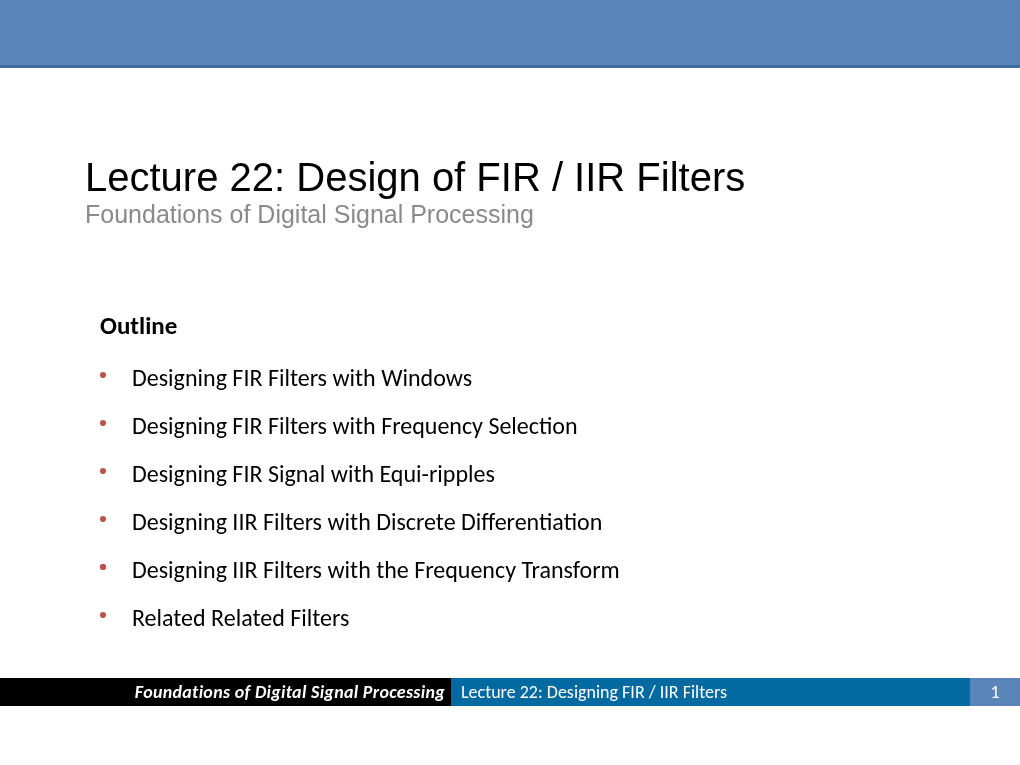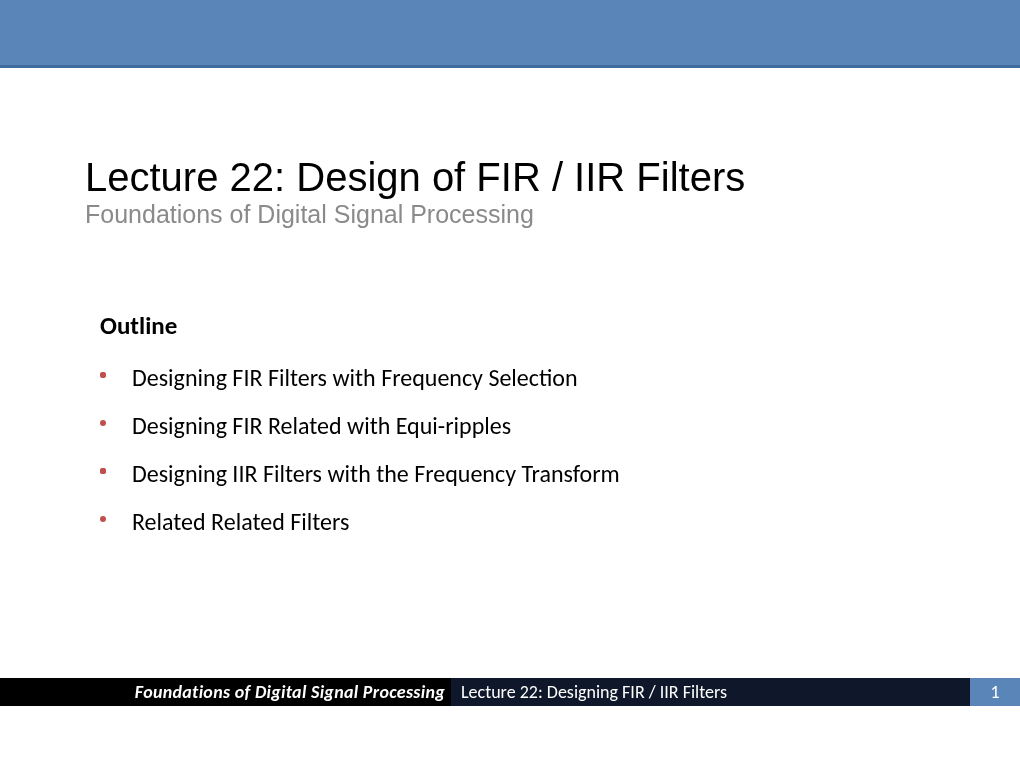--- a/index.html
+++ b/index.html
@@ -8,40 +8,40 @@
   .topband { position: absolute; top: 0; left: 0; width: 1020px; height: 68px; background: #5a85b9; border-bottom: 3px solid #3f6b9e; }
   .title { position: absolute; left: 85px; top: 155px; font-size: 40px; font-weight: 500; color: #000; letter-spacing: 0px; }
   .subtitle { position: absolute; left: 85px; top: 200px; font-size: 25px; color: #8a8a8a; }
   .outline-block { position: absolute; left: 100px; top: 310px; width: 720px; }
   .outline-heading { font-family: "Calibri", Arial, sans-serif; font-size: 25px; font-weight: 700; color: #000; margin-bottom: 22px; }
   .outline-list { list-style: none; }
   .outline-list li { font-family: "Calibri", Arial, sans-serif; font-size: 24px; color: #000; margin-bottom: 19px; position: relative; padding-left: 32px; }
   .outline-list li .bullet { position: absolute; left: 0; top: 9px; width: 6px; height: 6px; border-radius: 50%; background: #c0504d; }
   .footer { position: absolute; left: 0; bottom: 18px; width: 1020px; height: 28px; background: #000; display: flex; align-items: center; }
   .footer-left { font-family: "Calibri", Arial, sans-serif; font-size: 18px; font-weight: 700; font-style: italic; letter-spacing: 0.3px; color: #fff; padding-left: 10px; white-space: nowrap; width: 445px; text-align: right; }
-  .footer-mid { background: #0f172a; height: 28px; flex: 1; display: flex; align-items: center; padding-left: 10px; font-family: "Calibri", Arial, sans-serif; font-size: 18px; color: #fff; }
+  .footer-mid { background: #0369a1; height: 28px; flex: 1; display: flex; align-items: center; padding-left: 10px; font-family: "Calibri", Arial, sans-serif; font-size: 18px; color: #fff; }
   .footer-right { background: #5a85b9; width: 50px; height: 28px; color: #fff; font-family: "Calibri", Arial, sans-serif; font-size: 18px; text-align: center; display: flex; align-items: center; justify-content: center; }
   .footer-gap { width: 6px; background: #000; height: 28px; }
 </style>
 </head>
 <body>
 
 <div class="slide">
   <div class="topband"></div>
 
   <div class="title">Lecture  22: Design of FIR / IIR Filters</div>
   <div class="subtitle">Foundations of Digital Signal Processing</div>
 
   <div class="outline-block">
     <div class="outline-heading">Outline</div>
     <ul class="outline-list">
-      <li><span class="bullet"></span></li>
+      <li><span class="bullet"></span><span>Designing FIR Filters with Windows</span></li>
       <li><span class="bullet"></span><span>Designing FIR Filters with Frequency Selection</span></li>
-      <li><span class="bullet"></span><span>Designing FIR Related with Equi-ripples</span></li>
-      <li><span class="bullet"></span></li>
+      <li><span class="bullet"></span><span>Designing FIR Signal with Equi-ripples</span></li>
+      <li><span class="bullet"></span><span>Designing IIR Filters with Discrete Differentiation</span></li>
       <li><span class="bullet"></span></li>
       <li><span class="bullet"></span><span>Designing IIR Filters with the Frequency Transform</span></li>
       <li><span class="bullet"></span><span>Related Related Filters</span></li>
     </ul>
   </div>
 
   <div class="footer">
     <div class="footer-left">Foundations of Digital Signal Processing</div>
     <div class="footer-gap"></div>
     <div class="footer-mid">Lecture 22: Designing FIR / IIR Filters</div>

